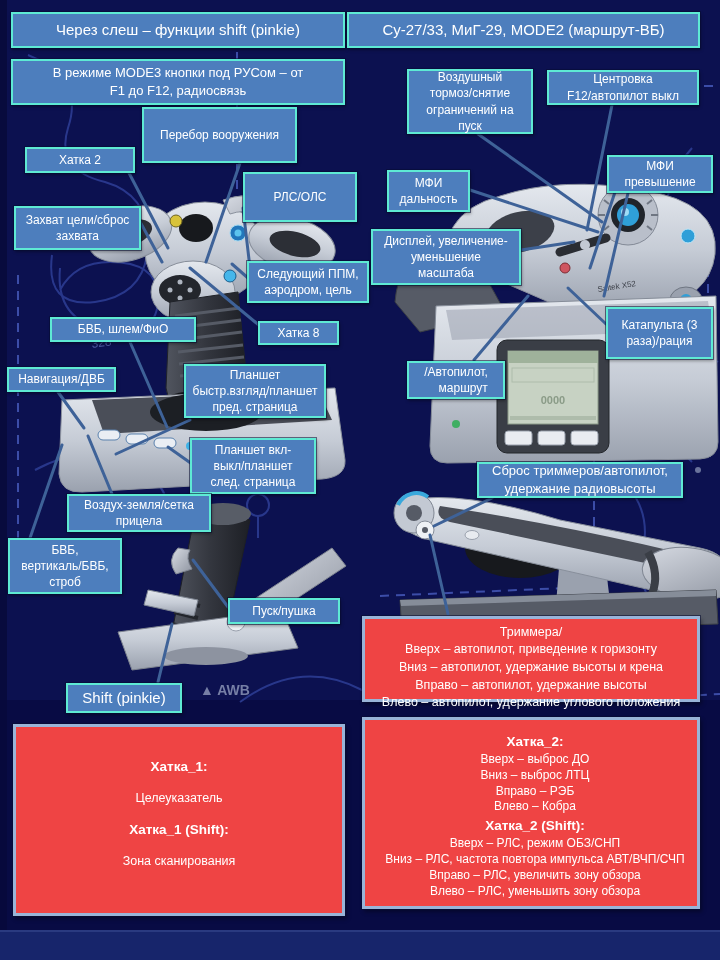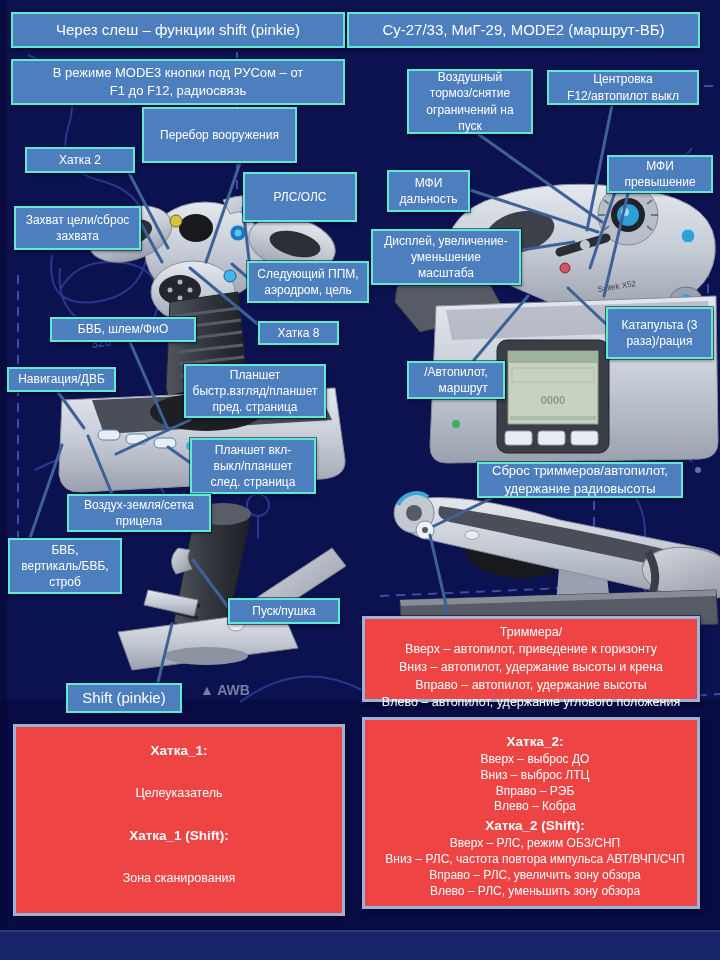--- a/index.html
+++ b/index.html
@@ -24,21 +24,21 @@
   .fs13{font-size:13px;}
   .panel{
     position:absolute;box-sizing:border-box;
     background:#ef4444;border:3px solid #99b4d8;
     box-shadow:0 0 0 1px rgba(8,12,50,.55),2px 3px 4px rgba(0,0,0,.35);
     display:flex;flex-direction:column;align-items:center;
     text-align:center;color:#fff;z-index:30;
   }
   .panel .hd{font-weight:bold;font-size:13.5px;white-space:pre-line;}
   .panel .bd{font-size:12.5px;white-space:pre-line;line-height:1.3;}
-  #hat1-panel{padding-top:16px;gap:27px;}
+  #hat1-panel{padding-top:32px;gap:16px;}
   #hat2-panel{padding-top:14px;gap:3px;padding-left:8px;}
   #hat2-panel .bd{font-size:12px;line-height:1.32;}
   #trim-box .hd{font-weight:normal;font-size:12.5px;}
   #trim-box{padding-top:6px;gap:2px;}
   #trim-box .bd{font-size:12.5px;line-height:1.42;}
 </style>
 </head>
 <body>
 
 <div id="slide">

